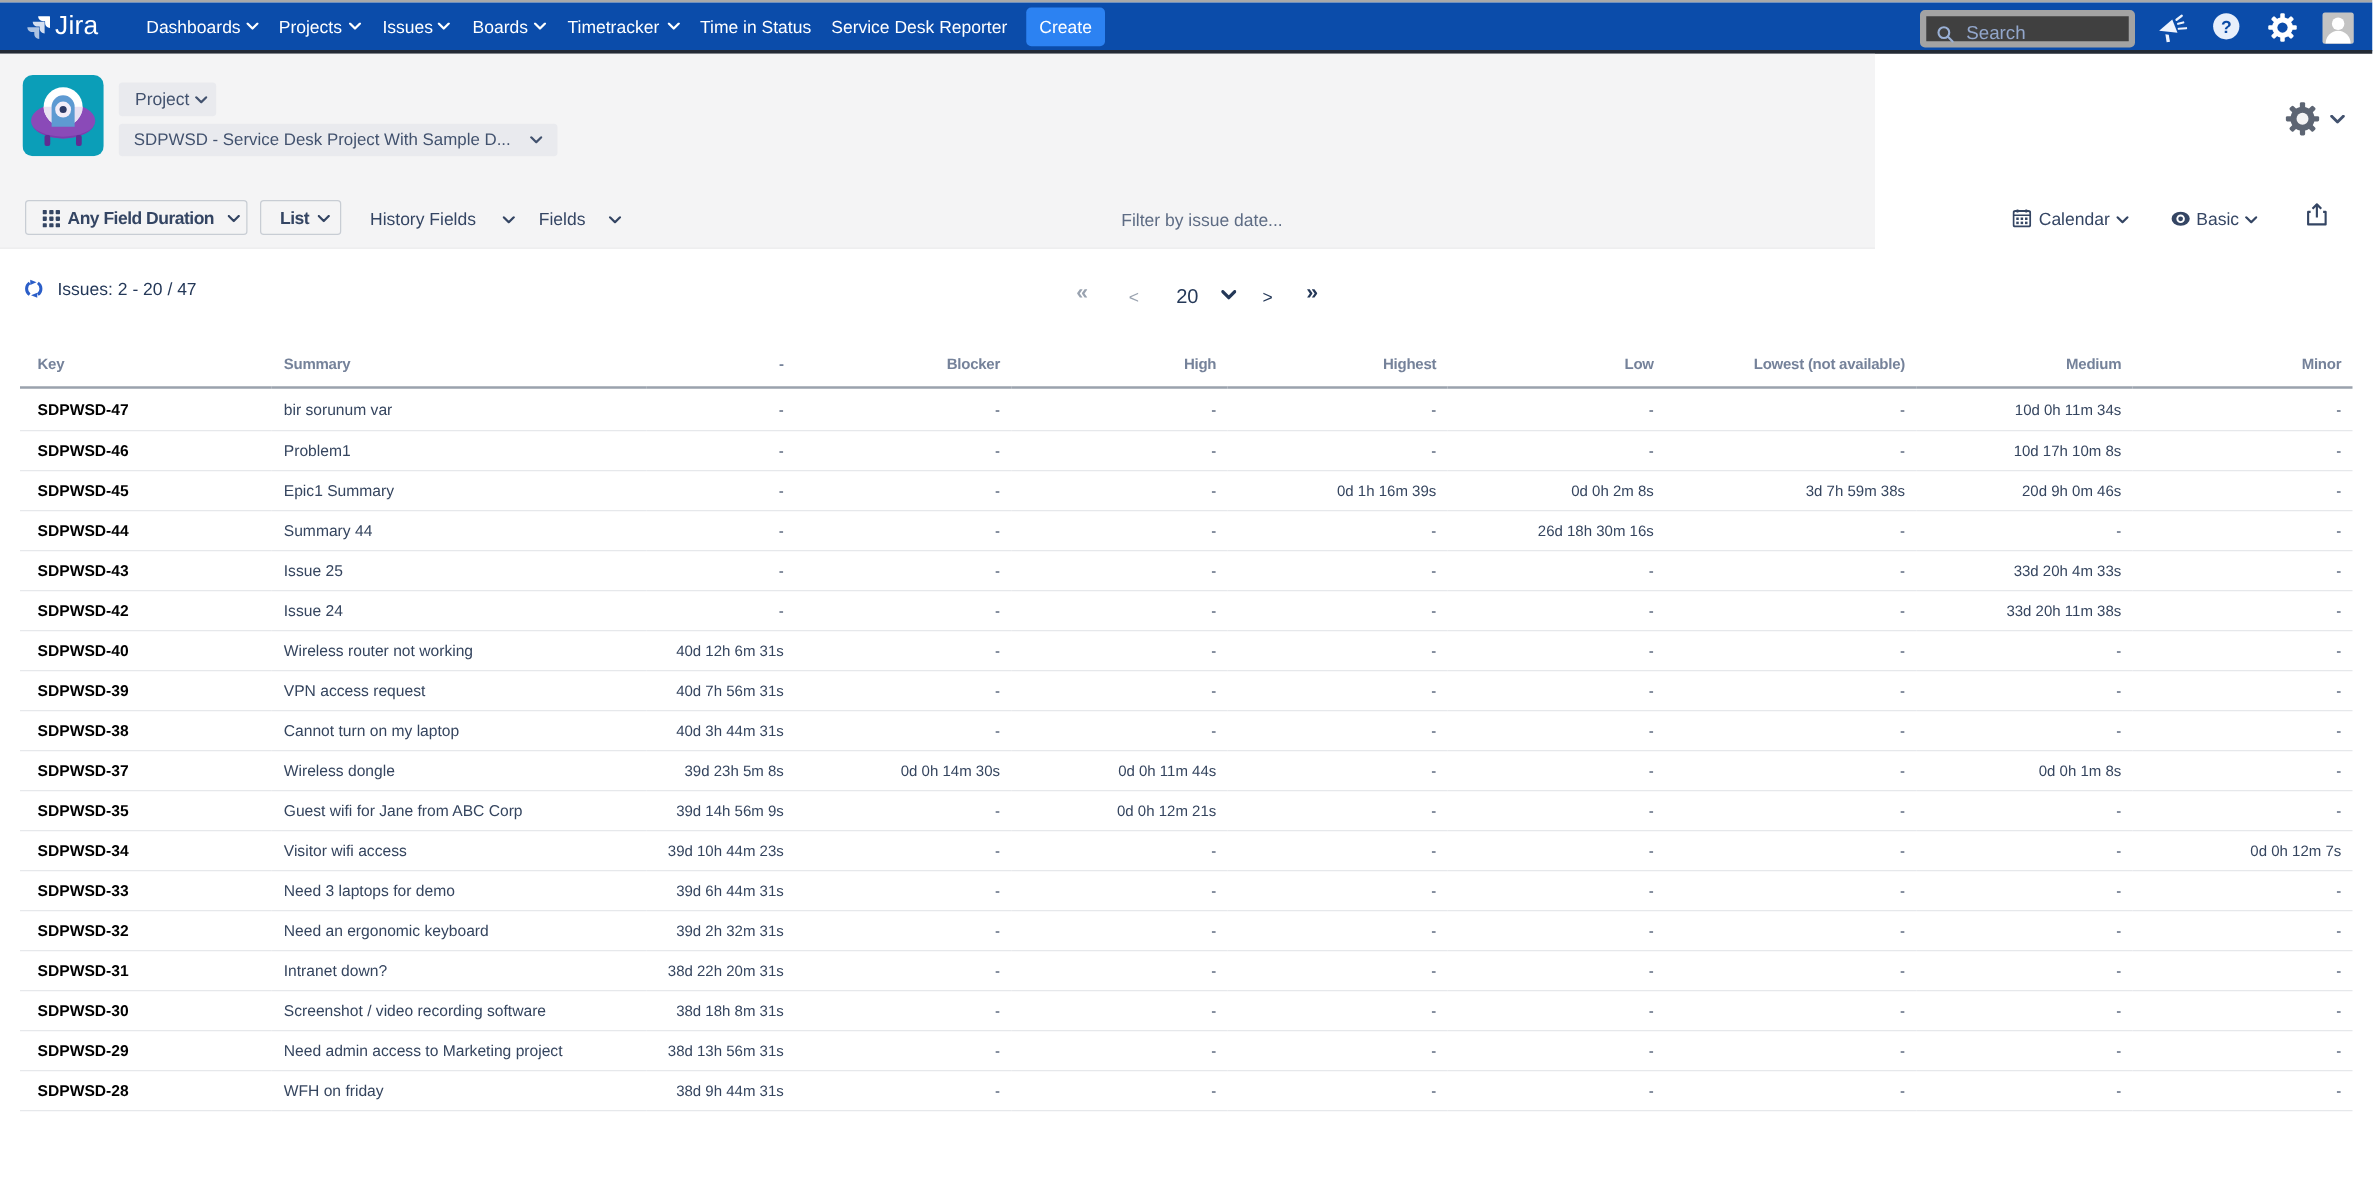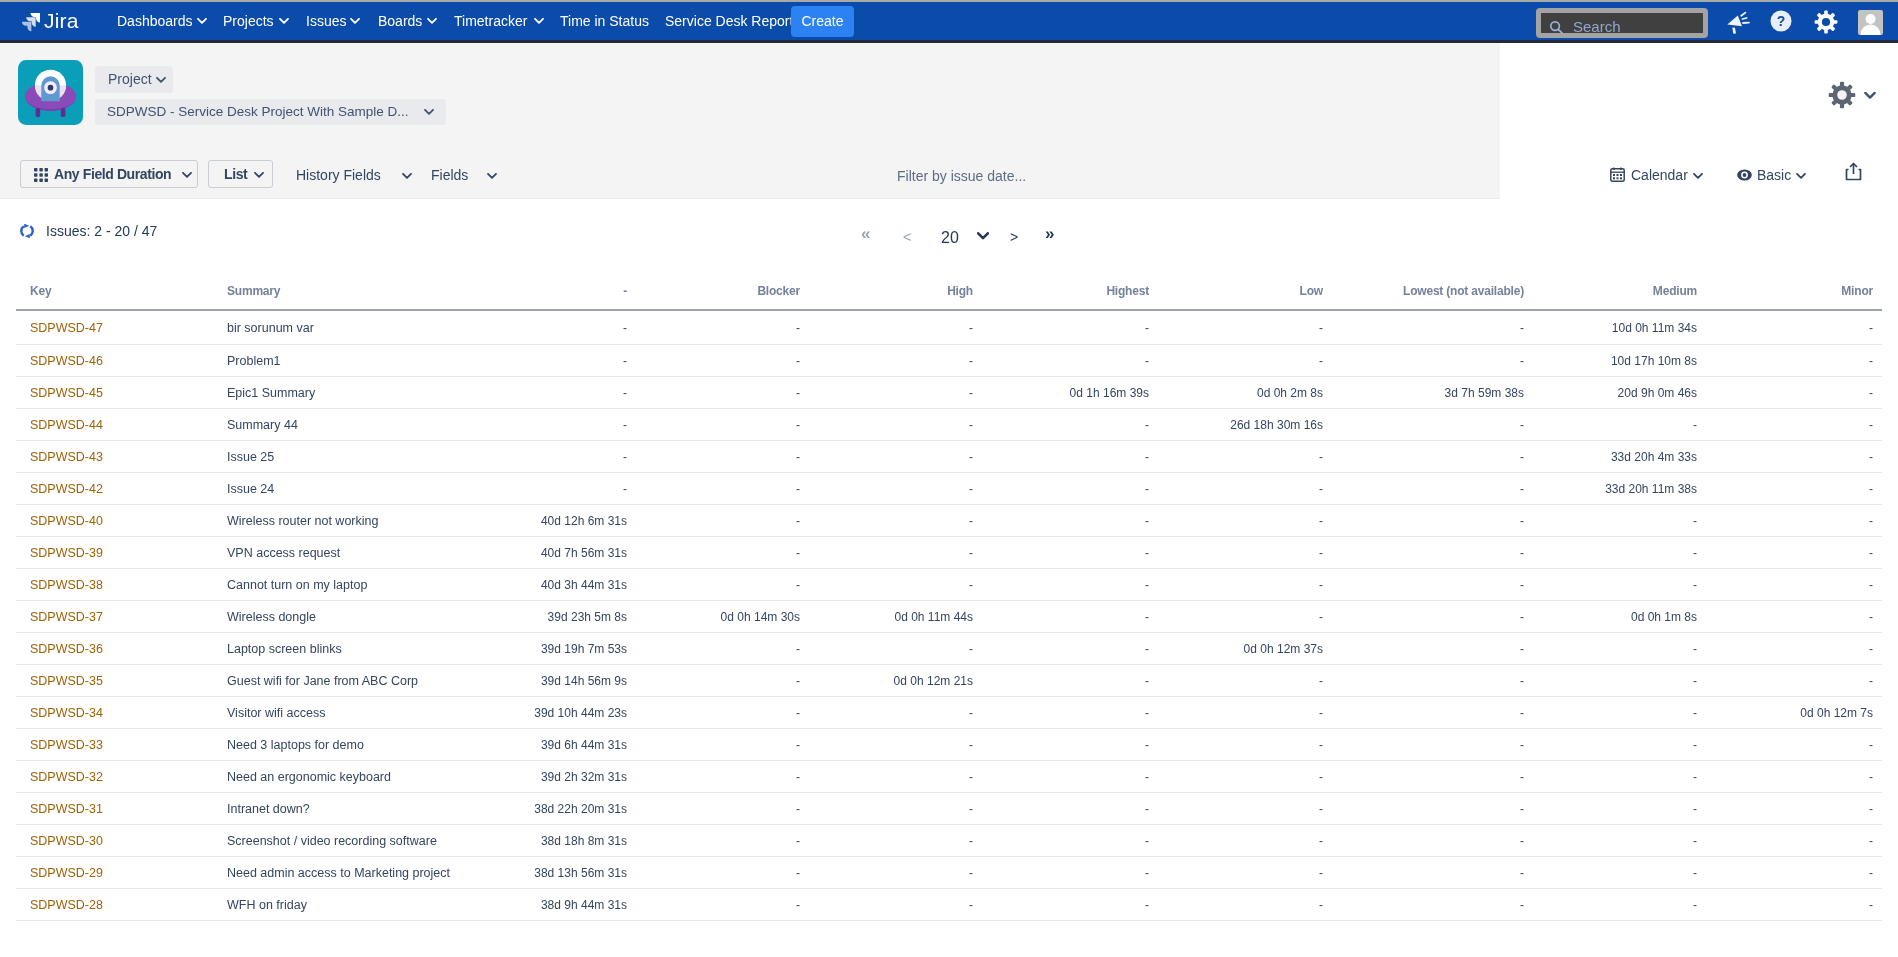--- a/index.html
+++ b/index.html
@@ -12,21 +12,21 @@
 .gbtn{position:absolute;background:#e9eaee;border-radius:3px;color:#42526e;font-size:14px}
 .tbtn{position:absolute;border:1px solid #c8cdd4;border-radius:3px;color:#344563;font-weight:bold;font-size:14px;letter-spacing:-0.4px;background:transparent}
 .tlabel{position:absolute;color:#344563;font-size:14px;white-space:nowrap}
 table{position:absolute;left:16px;top:272px;border-collapse:collapse;table-layout:fixed;width:1866px;font-size:12px}
 th{font-weight:bold;color:#75829a;font-size:12px;letter-spacing:-0.2px;height:38px;vertical-align:middle;white-space:nowrap}
 thead tr{border-bottom:2px solid #9aa2ad}
 tbody tr{border-bottom:1px solid #e6e8eb;height:32px}
 tbody tr.f{height:34px}
 td{padding-top:2px}
 td{vertical-align:middle;white-space:nowrap;color:#35455f}
-.key{color:#a16207;font-weight:normal;padding-left:14px;font-size:12.5px}
+.key{color:#000000;font-weight:bold;padding-left:14px;font-size:12.5px}
 th.l{text-align:left}
 th.r,td.r{text-align:right;padding-right:9px}
 td.sum{padding-left:10px;font-size:12.5px}
 th.sum{padding-left:10px}
 </style></head><body>
 <div id="topline"></div>
 <div id="nav">
 <svg class="abs" style="left:19px;top:8px" width="24" height="24" viewBox="0 0 128 128">
 <path fill="#fff" d="M108.02 16H61.46c0 11.6 9.4 21.01 21.01 21.01h8.57v8.28c0 11.6 9.4 21.01 21.01 21.01V18.03c0-1.12-.91-2.03-2.03-2.03z"></path>
 <path fill="#fff" opacity="0.82" d="M84.98 39.21H38.42c0 11.6 9.4 21.01 21.01 21.01H68v8.28c0 11.6 9.4 21.01 21.01 21.01V41.24c0-1.12-.91-2.03-2.03-2.03z"></path>
@@ -58,21 +58,21 @@
       </svg>
     </div>
 <div class="mi" style="left:454px">Timetracker</div>
 <div class="abs" style="left:534px;top:16px">
       <svg width="10" height="6" viewBox="0 0 10 6" style="display:block">
         <path d="M1 0.8 L5 4.8 L9 0.8" stroke="#fff" stroke-width="1.8" fill="none" stroke-linecap="round" stroke-linejoin="round"></path>
       </svg>
     </div>
 <div class="mi" style="left:560px">Time in Status</div>
 <div class="mi" style="left:665px">Service Desk Reporter</div>
-<div class="abs" style="left:791px;top:4px;width:63px;height:31px;background:#2c82f2;border-radius:4px;color:#fff;font-size:14px;text-align:center;line-height:30px">Create</div>
+<div class="abs" style="left:821px;top:4px;width:63px;height:31px;background:#2c82f2;border-radius:4px;color:#fff;font-size:14px;text-align:center;line-height:30px">Create</div>
 <div class="abs" style="left:1536px;top:6px;width:172px;height:30px;background:#404040;border:5px solid #a3a3a3;border-radius:4px">
 <svg class="abs" style="left:8px;top:7px" width="15" height="15" viewBox="0 0 16 16">
         <circle cx="6.5" cy="6.5" r="4.6" stroke="#9ab0d5" stroke-width="1.8" fill="none"></circle>
         <path d="M10.2 10.2 L14 14" stroke="#9ab0d5" stroke-width="1.8" stroke-linecap="round"></path>
       </svg>
 <div class="abs" style="left:32px;top:0;height:28px;line-height:28px;color:#93a7cc;font-size:15px">Search</div>
 </div>
 <svg class="abs" style="left:1726px;top:9px" width="24" height="24" viewBox="0 0 24 24">
 <path fill="#eef3fd" d="M11.8 4.5 L1.3 13.5 L16 15.2 Z"></path>
 <path fill="#eef3fd" d="M6.3 16.4 L9 16.7 L10 22.4 L7.3 22.7 Z"></path>
@@ -384,32 +384,20 @@
         <td class="r">39d 23h 5m 8s</td>
         <td class="r">0d 0h 14m 30s</td>
         <td class="r">0d 0h 11m 44s</td>
         <td class="r">-</td>
         <td class="r">-</td>
         <td class="r">-</td>
         <td class="r">0d 0h 1m 8s</td>
         <td class="r">-</td>
       </tr>
 <tr>
-        <td class="key">SDPWSD-36</td>
-        <td class="sum">Laptop screen blinks</td>
-        <td class="r">39d 19h 7m 53s</td>
-        <td class="r">-</td>
-        <td class="r">-</td>
-        <td class="r">-</td>
-        <td class="r">0d 0h 12m 37s</td>
-        <td class="r">-</td>
-        <td class="r">-</td>
-        <td class="r">-</td>
-      </tr>
-<tr>
         <td class="key">SDPWSD-35</td>
         <td class="sum">Guest wifi for Jane from ABC Corp</td>
         <td class="r">39d 14h 56m 9s</td>
         <td class="r">-</td>
         <td class="r">0d 0h 12m 21s</td>
         <td class="r">-</td>
         <td class="r">-</td>
         <td class="r">-</td>
         <td class="r">-</td>
         <td class="r">-</td>

